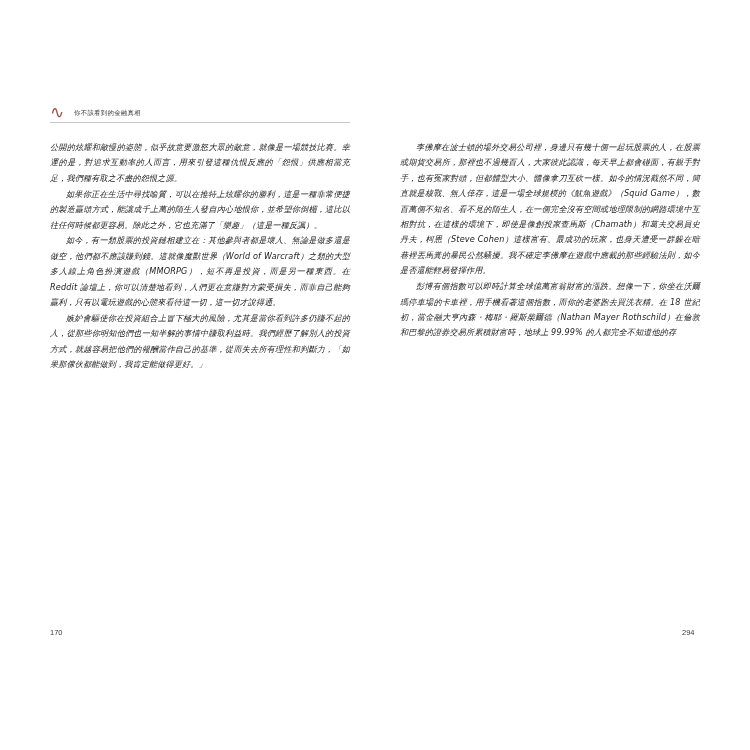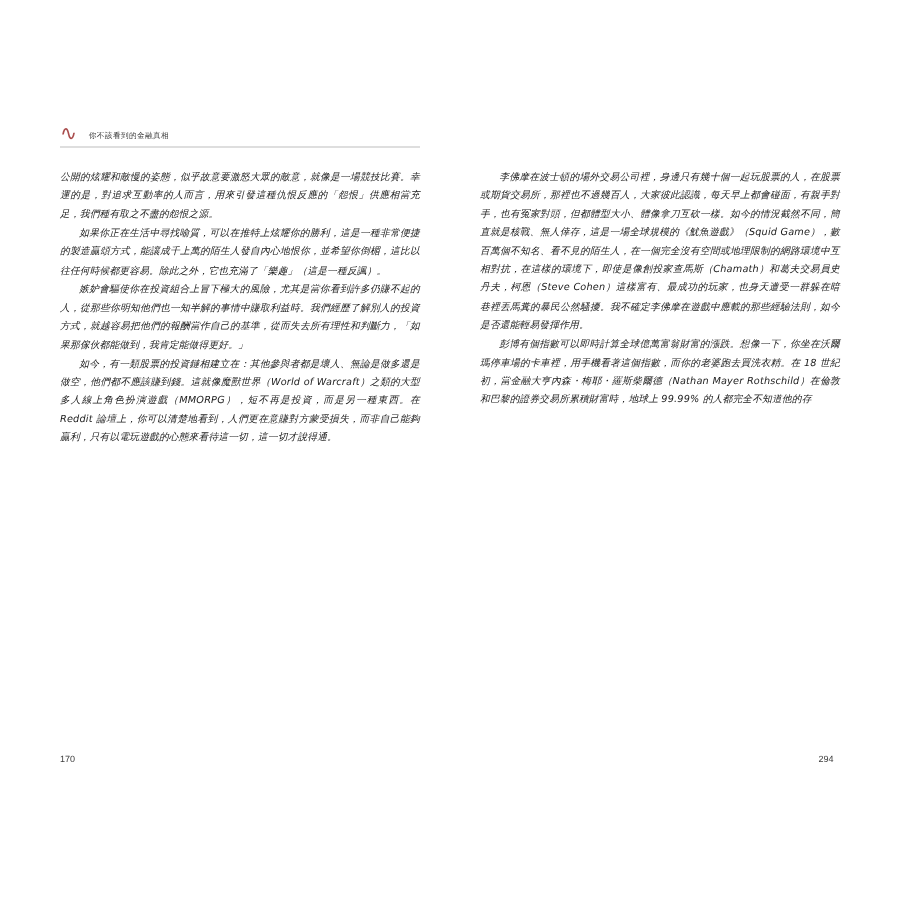--- a/index.html
+++ b/index.html
@@ -108,22 +108,22 @@
 <div class="spread">
 
   <div class="page page-left">
     <div class="running-head">
       <div class="rh-ornament">∿</div>
       <div class="rh-text rh-left-text">你不該看到的金融真相</div>
     </div>
     <div class="body-col">
       <p class="para">公開的炫耀和敵慢的姿態，似乎故意要激怒大眾的敵意，就像是一場競技比賽。幸運的是，對追求互動率的人而言，用來引發這種仇恨反應的「怨恨」供應相當充足，我們種有取之不盡的怨恨之源。</p>
       <p class="para indent">如果你正在生活中尋找喻質，可以在推特上炫耀你的勝利，這是一種非常便捷的製造贏頌方式，能讓成千上萬的陌生人發自內心地恨你，並希望你倒楣，這比以往任何時候都更容易。除此之外，它也充滿了「樂趣」（這是一種反諷）。</p>
+      <p class="para indent">如今，有一類股票的投資鏈相建立在：其他參與者都是壞人、無論是做多還是做空，他們都不應該賺到錢。這就像魔獸世界（World of Warcraft）之類的大型多人線上角色扮演遊戲（MMORPG），短不再是投資，而是另一種東西。在 Reddit 論壇上，你可以清楚地看到，人們更在意賺對方蒙受損失，而非自己能夠贏利，只有以電玩遊戲的心態來看待這一切，這一切才說得通。</p>
       <p class="para indent">嫉妒會驅使你在投資組合上冒下極大的風險，尤其是當你看到許多仍賺不起的人，從那些你明知他們也一知半解的事情中賺取利益時。我們經歷了解別人的投資方式，就越容易把他們的報酬當作自己的基準，從而失去所有理性和判斷力，「如果那傢伙都能做到，我肯定能做得更好。」</p>
-      <p class="para indent">如今，有一類股票的投資鏈相建立在：其他參與者都是壞人、無論是做多還是做空，他們都不應該賺到錢。這就像魔獸世界（World of Warcraft）之類的大型多人線上角色扮演遊戲（MMORPG），短不再是投資，而是另一種東西。在 Reddit 論壇上，你可以清楚地看到，人們更在意賺對方蒙受損失，而非自己能夠贏利，只有以電玩遊戲的心態來看待這一切，這一切才說得通。</p>
     </div>
   </div>
 
   <div class="page page-right">
     <div class="body-col">
       <p class="para indent">李佛摩在波士頓的場外交易公司裡，身邊只有幾十個一起玩股票的人，在股票或期貨交易所，那裡也不過幾百人，大家彼此認識，每天早上都會碰面，有親手對手，也有冤家對頭，但都體型大小、體像拿刀互砍一樣。如今的情況截然不同，簡直就是核戰、無人倖存，這是一場全球規模的《魷魚遊戲》（Squid Game），數百萬個不知名、看不見的陌生人，在一個完全沒有空間或地理限制的網路環境中互相對抗，在這樣的環境下，即使是像創投家查馬斯（Chamath）和葛夫交易員史丹夫，柯恩（Steve Cohen）這樣富有、最成功的玩家，也身天遭受一群躲在暗巷裡丟馬糞的暴民公然騷擾。我不確定李佛摩在遊戲中應載的那些經驗法則，如今是否還能輕易發揮作用。</p>
       <p class="para indent">彭博有個指數可以即時計算全球億萬富翁財富的漲跌。想像一下，你坐在沃爾瑪停車場的卡車裡，用手機看著這個指數，而你的老婆跑去買洗衣精。在 18 世紀初，當金融大亨內森・梅耶・羅斯柴爾德（Nathan Mayer Rothschild）在倫敦和巴黎的證券交易所累積財富時，地球上 99.99% 的人都完全不知道他的存</p>
     </div>
   </div>
 

